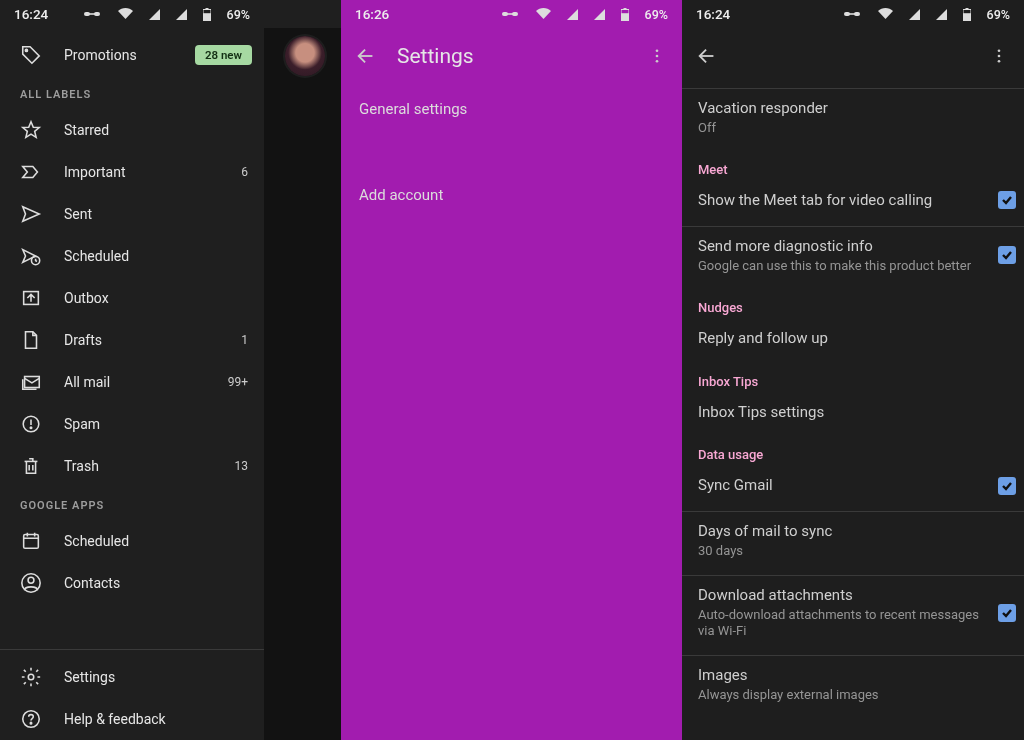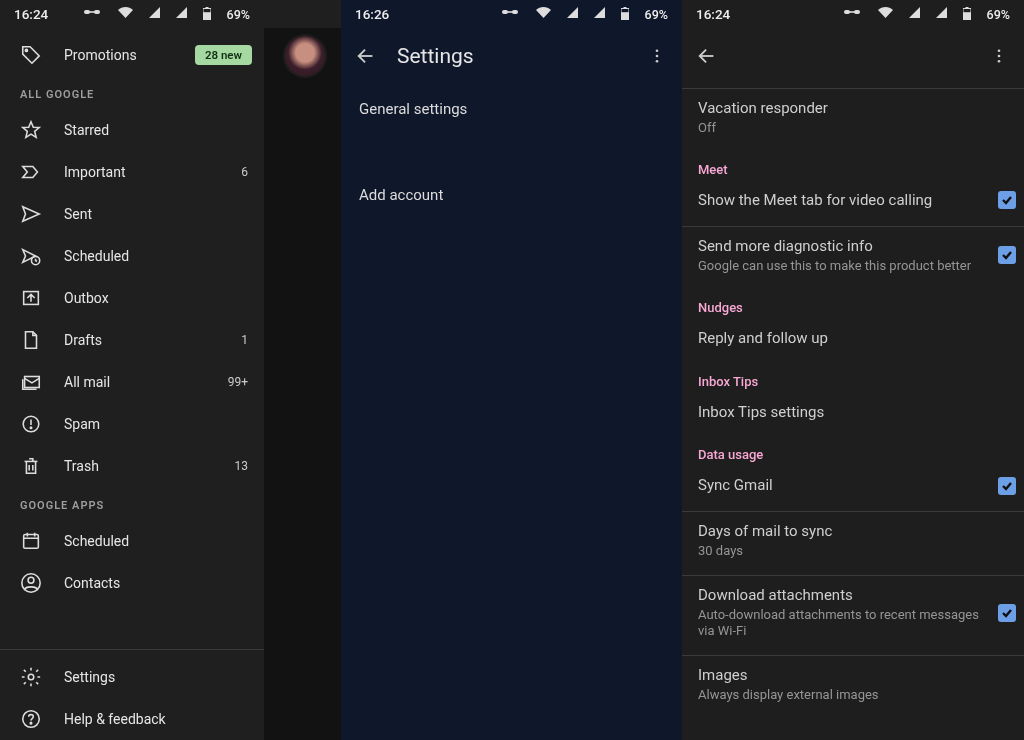--- a/index.html
+++ b/index.html
@@ -7,31 +7,31 @@
     font-family: Roboto, "Helvetica Neue", Arial, sans-serif;
     background: #000;
     color: #e6e6e6;
     width: 1024px;
     height: 740px;
     overflow: hidden;
     display: flex;
   }
   .pane { height: 740px; position: relative; overflow: hidden; }
   .pane1 { width: 341px; background: #1f1f1f; display: flex; flex-direction: column; }
-  .pane2 { width: 341px; background: #0f172a; display: flex; flex-direction: column; }
+  .pane2 { width: 341px; background: #a21caf; display: flex; flex-direction: column; }
   .pane3 { width: 342px; background: #1e1e1e; display: flex; flex-direction: column; }
 
   
   .statusbar {
     display: flex; justify-content: space-between; align-items: center;
     height: 28px; padding: 0 14px 0 14px; font-size: 13.5px; font-weight: 500;
     color: #eee;
   }
   .statusbar .time { font-weight: 500; }
-  .statusbar .right { display: flex; align-items: flex-start; gap: 16px; }
+  .statusbar .right { display: flex; align-items: center; gap: 16px; }
   .statusbar .right span { font-size: 12.5px; }
   .statusbar svg { display:block; }
 
   
   .drawer { width: 264px; background: #1f1f1f; height: 100%; display: flex; flex-direction: column; }
   .pane1 .backdrop { position: absolute; top: 28px; right: 0; bottom: 0; left: 264px; background:#121212; }
   .avatar { width: 40px; height: 40px; border-radius: 50%; position: absolute; top: 36px; right: 16px;
             background: radial-gradient(circle at 50% 42%, #c78f7f 0%, #c78f7f 30%, #3b1e2a 55%, #2a1822 100%);
             box-shadow: 0 0 0 2px rgba(255,255,255,0.05); }
   .section-header { font-size: 11px; letter-spacing: 1px; color: #9d9d9d; font-weight: 600;
@@ -114,21 +114,21 @@
       <span class="icon">
           <svg width="22" height="22" viewBox="0 0 24 24" fill="none" stroke="#ddd" stroke-width="1.7">
             <path d="M11 3 H3 V11 L13 21 L21 13 Z"></path>
             <circle cx="7" cy="7" r="1.2" fill="#ddd"></circle>
           </svg>
         </span>
       <span class="label">Promotions</span>
       <span class="badge">28 new</span>
     </div>
 
-    <div class="section-header">ALL GOOGLE</div>
+    <div class="section-header">ALL LABELS</div>
 
     <div class="drawer-item">
       <span class="icon">
           <svg width="22" height="22" viewBox="0 0 24 24" fill="none" stroke="#ddd" stroke-width="1.7">
             <path d="M12 3 L14.5 9 L21 9.3 L16 13.5 L17.6 20 L12 16.5 L6.4 20 L8 13.5 L3 9.3 L9.5 9 Z"></path>
           </svg>
         </span>
       <span class="label">Starred</span>
       <span class="count"></span>
     </div>

